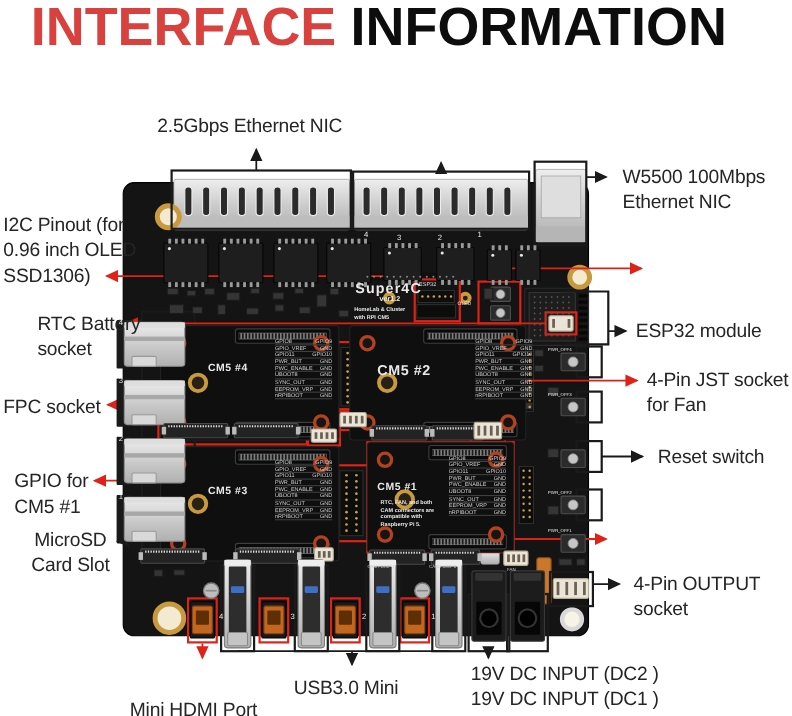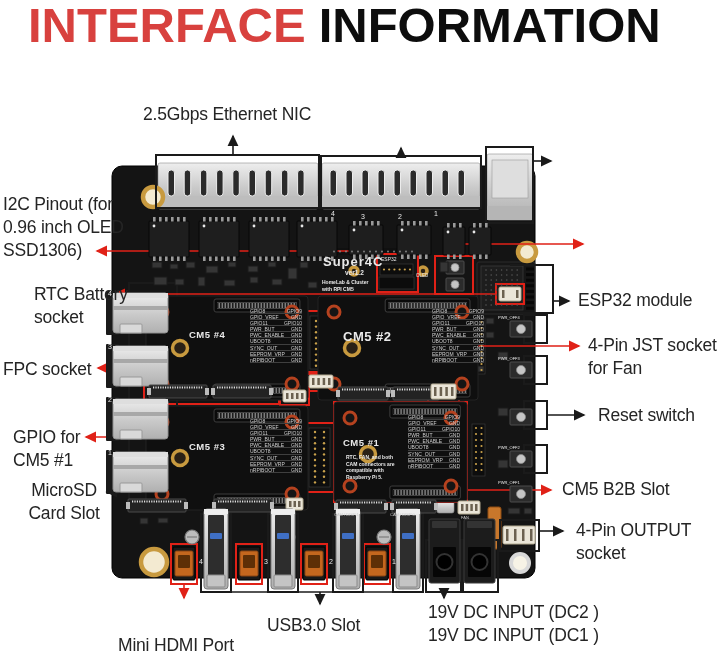--- a/index.html
+++ b/index.html
@@ -642,39 +642,40 @@
       <rect x="432" y="521" width="25" height="7" fill="#333333" rx="1"></rect>
       <rect x="433" y="547" width="23" height="30" fill="#060606" rx="1"></rect>
       <circle cx="444.5" cy="562" r="8" fill="#000000" stroke="#333" stroke-width="2"></circle>
       <rect x="464" y="519" width="31" height="64" fill="#1c1c1c" stroke="#3a3a3a" rx="2"></rect>
       <rect x="467" y="521" width="25" height="7" fill="#333333" rx="1"></rect>
       <rect x="468" y="547" width="23" height="30" fill="#060606" rx="1"></rect>
       <circle cx="479.5" cy="562" r="8" fill="#000000" stroke="#333" stroke-width="2"></circle>
     </svg>
 
   <div class="lbl" style="left:143px;top:103px">2.5Gbps Ethernet NIC</div>
+  <div class="lbl" style="left:566px;top:149px">W5500 100Mbps
+Ethernet NIC</div>
   <div class="lbl" style="left:3px;top:193px">I2C Pinout (for
 0.96 inch OLED
 SSD1306)</div>
   <div class="lbl" style="left:34px;top:283px">RTC Battery
 socket</div>
   <div class="lbl" style="left:3px;top:358px">FPC socket</div>
   <div class="lbl" style="left:13px;top:426px">GPIO for
 CM5 #1</div>
   <div class="lbl ctr" style="left:18px;top:479px;width:92px">MicroSD
 Card Slot</div>
   <div class="lbl" style="left:578px;top:289px">ESP32 module</div>
   <div class="lbl" style="left:588px;top:334px">4-Pin JST socket
 for Fan</div>
   <div class="lbl" style="left:598px;top:404px">Reset switch</div>
-  <div class="lbl" style="left:562px;top:478px">CM5 B2B Slot</div>
   <div class="lbl" style="left:576px;top:519px">4-Pin OUTPUT
 socket</div>
   <div class="lbl" style="left:118px;top:634px">Mini HDMI Port</div>
-  <div class="lbl" style="left:267px;top:614px">USB3.0 Slot</div>
+  <div class="lbl" style="left:267px;top:614px">USB3.0 Mini</div>
   <div class="lbl" style="left:428px;top:601px">19V DC INPUT (DC2 )
 19V DC INPUT (DC1 )</div>
 
   <div class="silk" style="left:323px;top:254px;font-size:13px;font-weight:bold;letter-spacing:1px">Super4C</div>
   <div class="silk" style="left:345px;top:269px;font-size:6.5px;font-weight:bold">ver1.2</div>
   <div class="silk" style="left:322px;top:279px;font-size:5px;font-weight:bold;line-height:1.3">HomeLab &amp; Cluster
 with RPI CM5</div>
   <div class="silk" style="left:381px;top:256px;font-size:5px">ESP32</div>
   <div class="silk" style="left:416px;top:273px;font-size:4.5px">OLED</div>
   <div class="silk" style="left:189px;top:329px;font-size:9.5px;font-weight:bold;letter-spacing:0.5px">CM5 #4</div>

